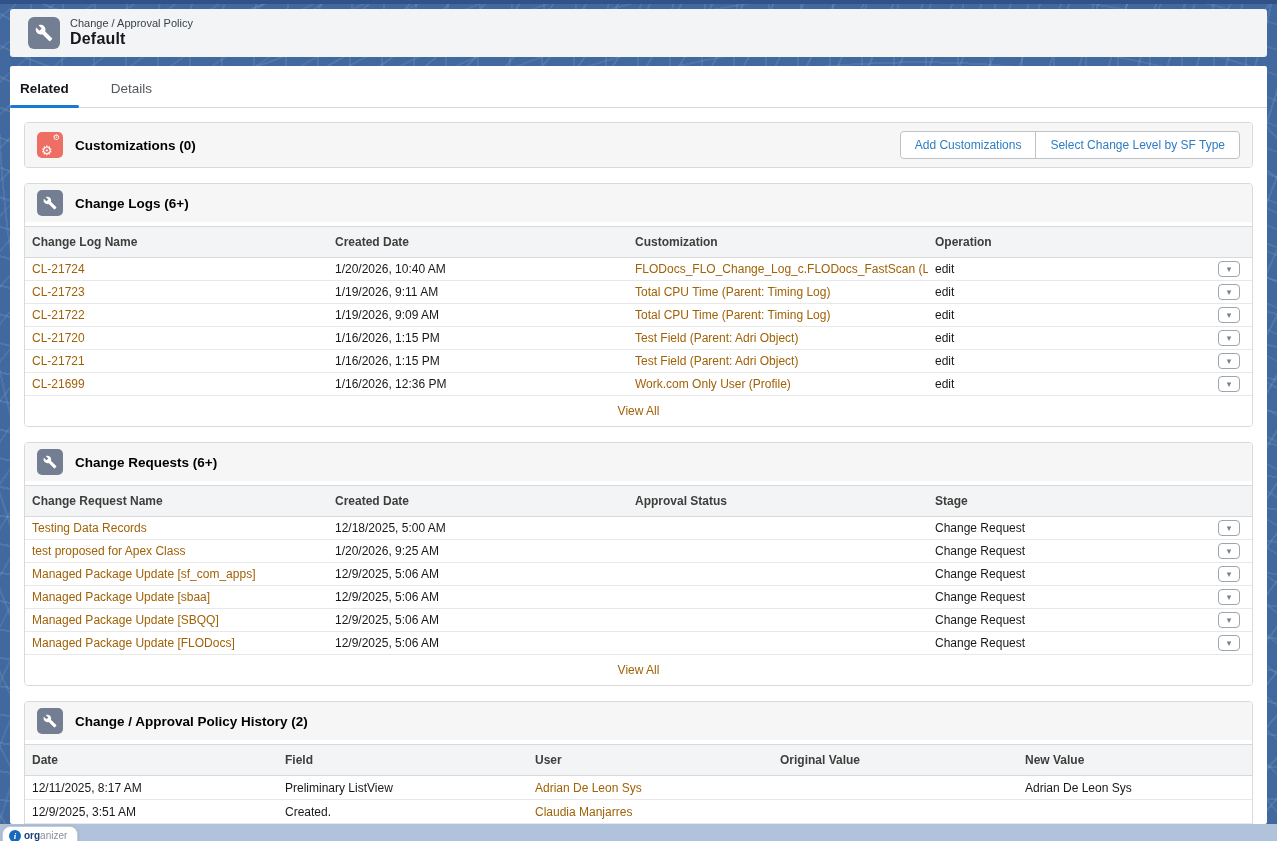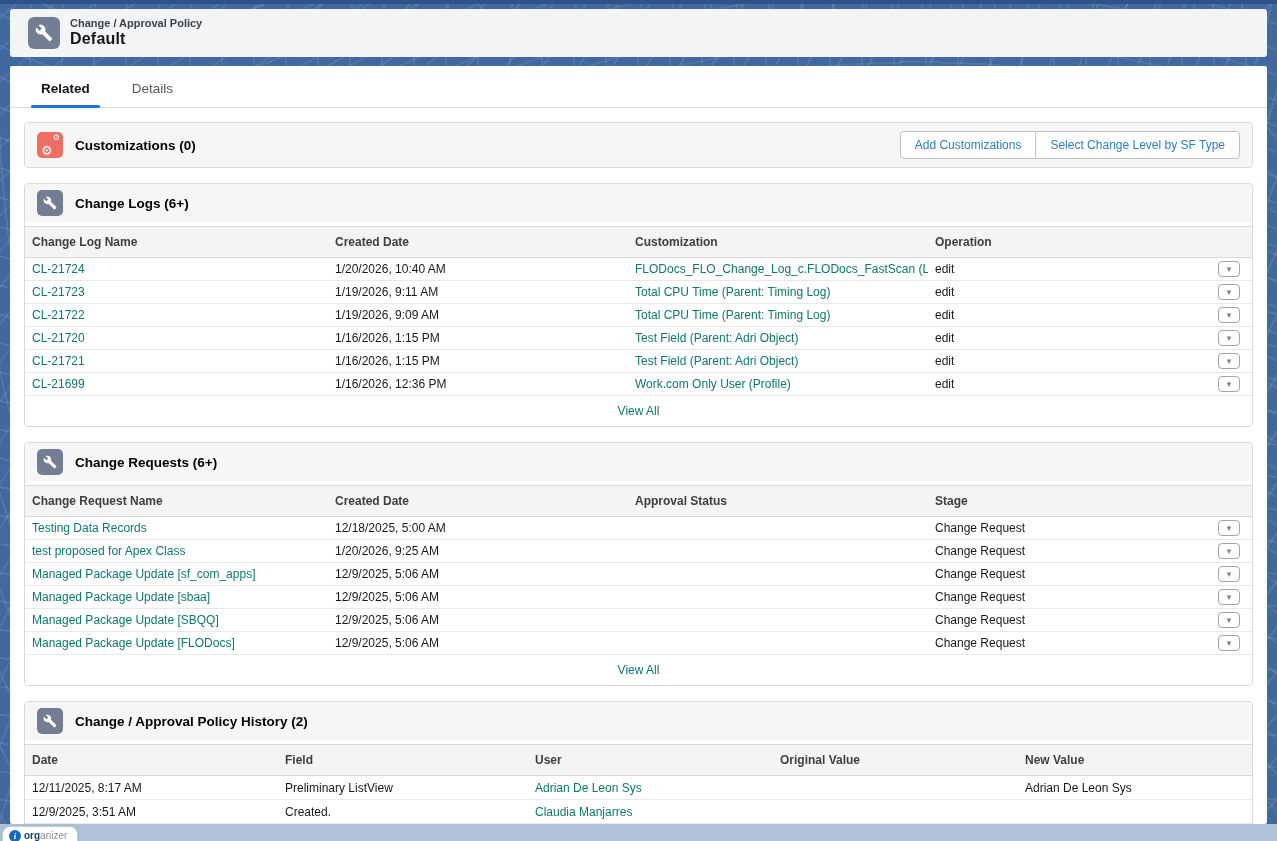--- a/index.html
+++ b/index.html
@@ -20,31 +20,31 @@
     position: absolute; left: 10px; top: 5px; width: 1257px; height: 48px;
     background: #f3f4f6; border-radius: 3px;
     display: flex; align-items: center; padding-left: 18px;
   }
   .record-icon {
     width: 32px; height: 32px; border-radius: 6px; background: #747e92;
     display: flex; align-items: center; justify-content: center; flex: 0 0 auto;
   }
   .record-icon svg { width: 18px; height: 18px; fill: #ffffff; }
   .record-head-text { margin-left: 10px; line-height: 1.15; }
-  .breadcrumb { font-size: 11px; color: #3b4148; font-weight: bold; }
+  .breadcrumb { font-size: 11px; color: #3b4148; }
   .record-title { font-size: 16px; font-weight: 800; color: #14171c; letter-spacing: .2px; }
 
   
   .main-panel {
     position: absolute; left: 10px; top: 62px; width: 1257px; height: 758px;
     background: #ffffff; border-radius: 2px; overflow: hidden;
   }
 
   
-  .tabs { height: 42px; display: flex; align-items: flex-end; padding-left: 21px;
+  .tabs { height: 42px; display: flex; align-items: flex-end; 
           border-bottom: 1px solid #d9dbdd; }
   .tab { font-size: 13.5px; padding: 0 10px 11px 10px; margin-right: 22px; cursor: pointer; position: relative; }
   .tab.active { font-weight: 800; color: #14171c; }
   .tab.active::after { content:""; position:absolute; left:0; right:0; bottom:-1px; height:3px; background:#1b78d4; border-radius:2px; }
   .tab.inactive { color: #54585e; }
 
   .cards { padding: 14px 14px 0 14px; }
 
   .card {
     border: 1px solid #d9d9d9; border-radius: 4px; background: #ffffff; overflow: hidden;
@@ -79,21 +79,21 @@
     border-top: 1px solid #d9d9d9; border-bottom: 1px solid #d9d9d9; height: 32px;
   }
   .thead .hcell { font-size: 12px; font-weight: 700; color: #3e3e3c; padding-left: 7px;
                   white-space: nowrap; overflow: hidden; }
   .trow { display: grid; align-items: center; height: 23px; border-bottom: 1px solid #e8e8e8; background:#fff; }
   .trow.h24 { height: 24px; }
   .cell { font-size: 12px; color: #181818; padding-left: 7px; white-space: nowrap; overflow: hidden; }
   .logs-grid { grid-template-columns: 303px 300px 300px 272px 1fr; }
   .hist-grid { grid-template-columns: 253px 250px 245px 245px 1fr; }
 
-  a.link { color: #0f766e; text-decoration: none; cursor: pointer; }
+  a.link { color: #a16207; text-decoration: none; cursor: pointer; }
   a.link.dotted { border-bottom: 1px dotted #7fb0da; padding-bottom: 1px; }
 
   .cell.action { display: flex; justify-content: flex-end; padding-right: 12px; }
   .row-action {
     width: 22px; height: 16px; border: 1px solid #9ea5ad; border-radius: 4px; background: #fff;
     display: flex; align-items: center; justify-content: center; cursor: pointer; padding: 0;
   }
   .caret { color: #7a828c; font-size: 9px; line-height: 1; }
 
   .view-all-bar { height: 30px; display: flex; align-items: center; justify-content: center; background:#fff; }

